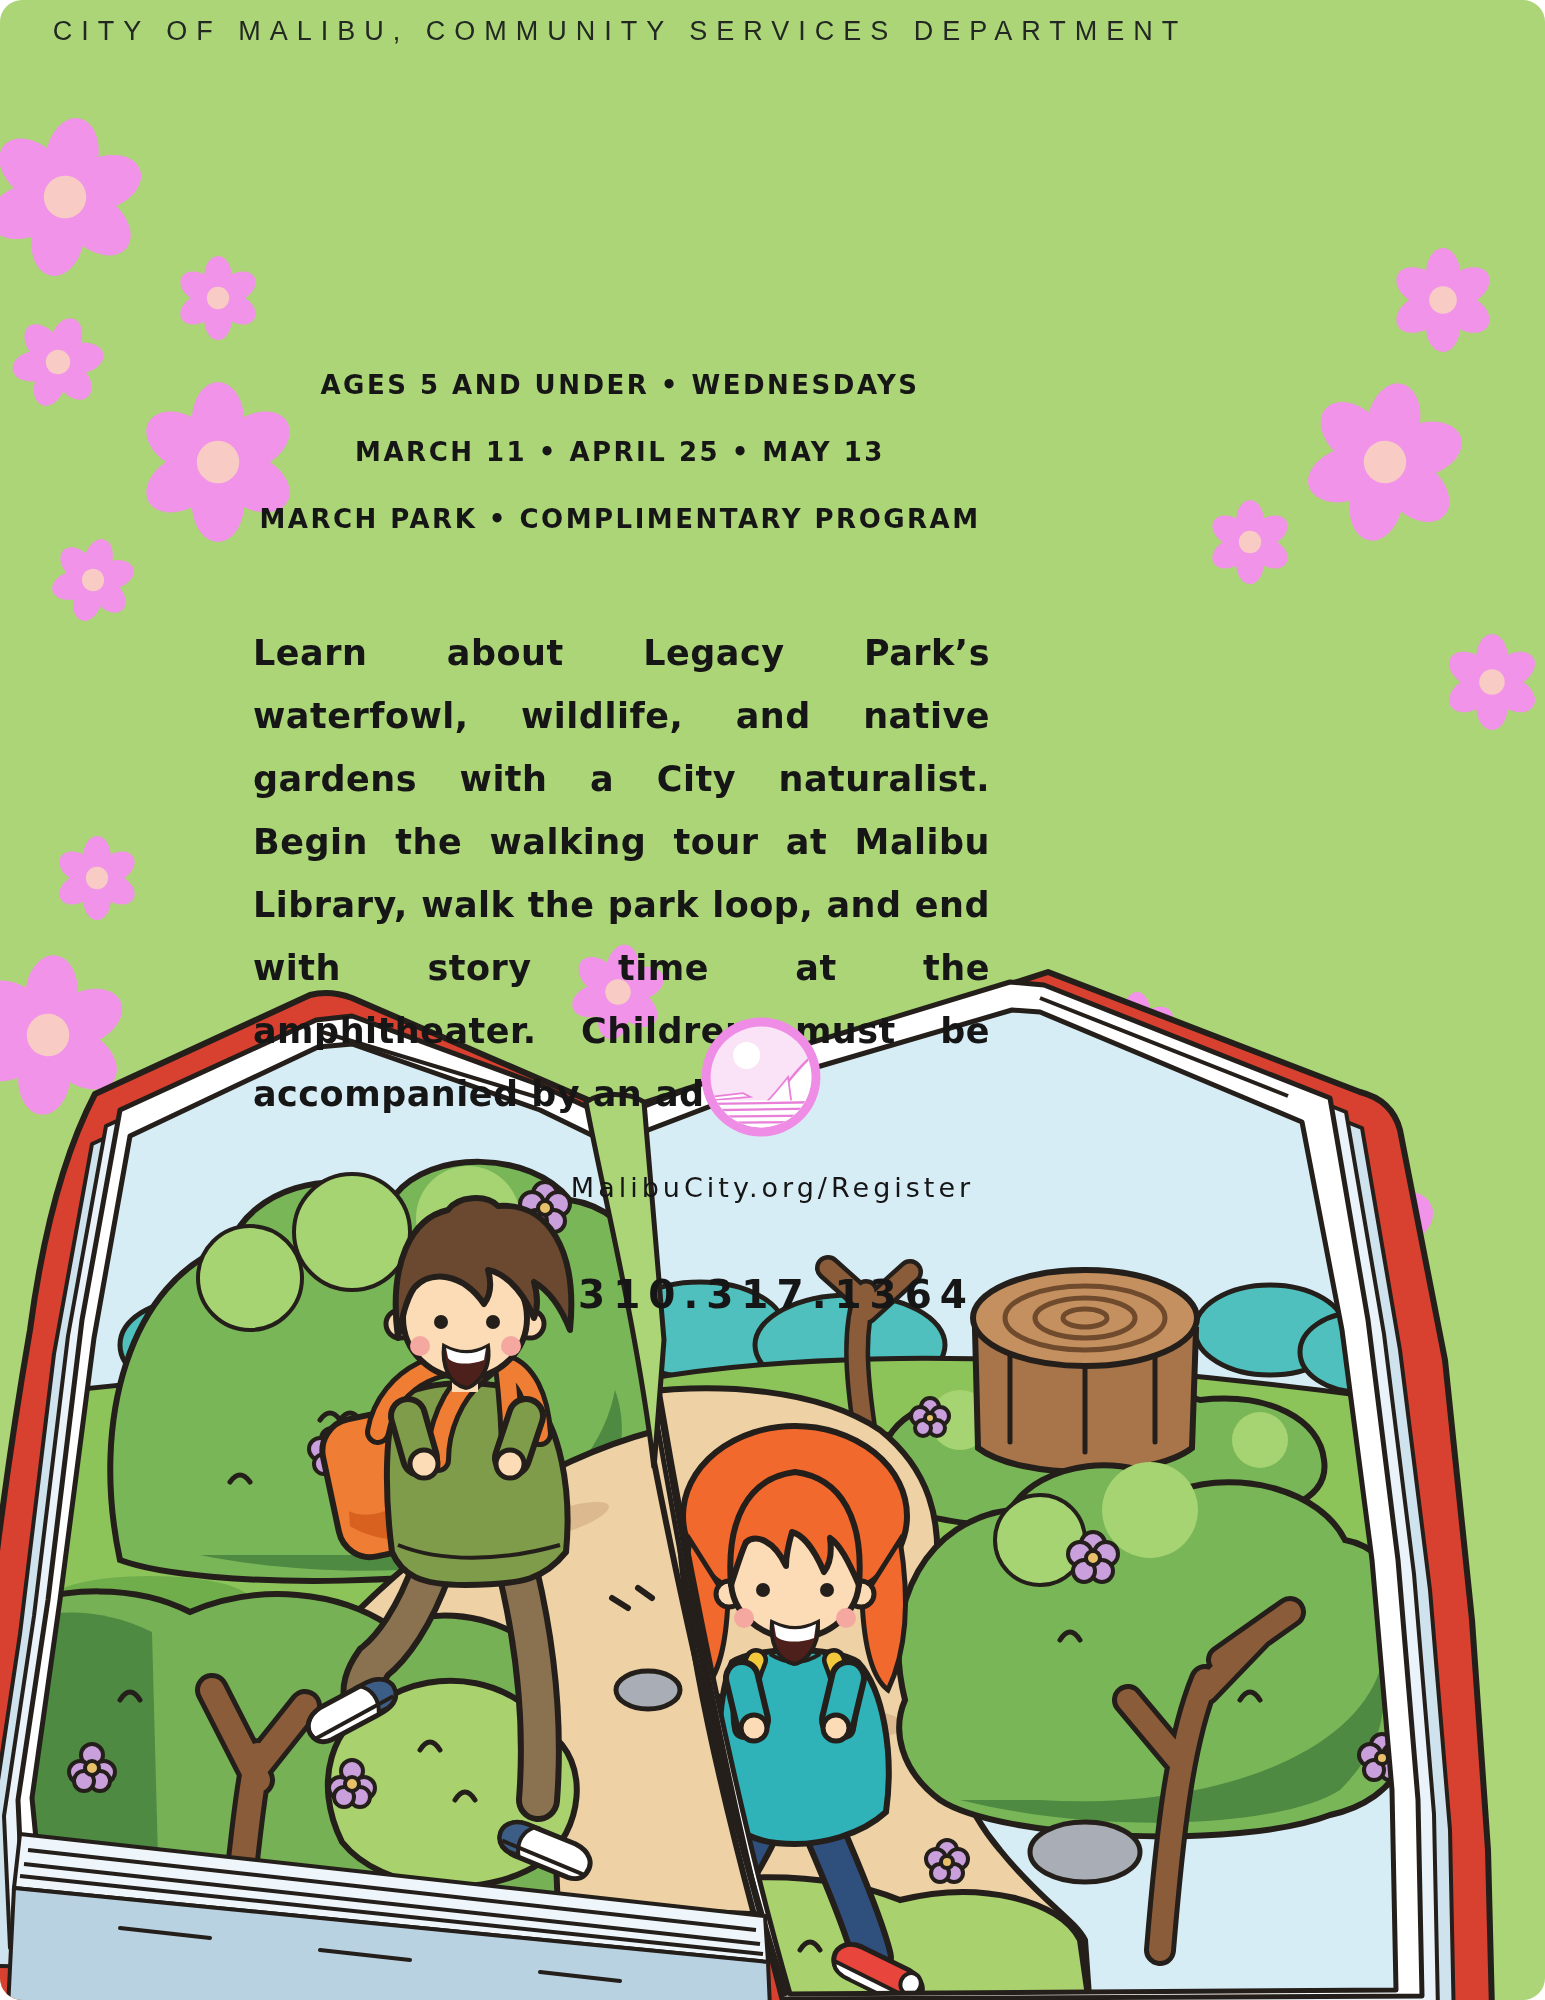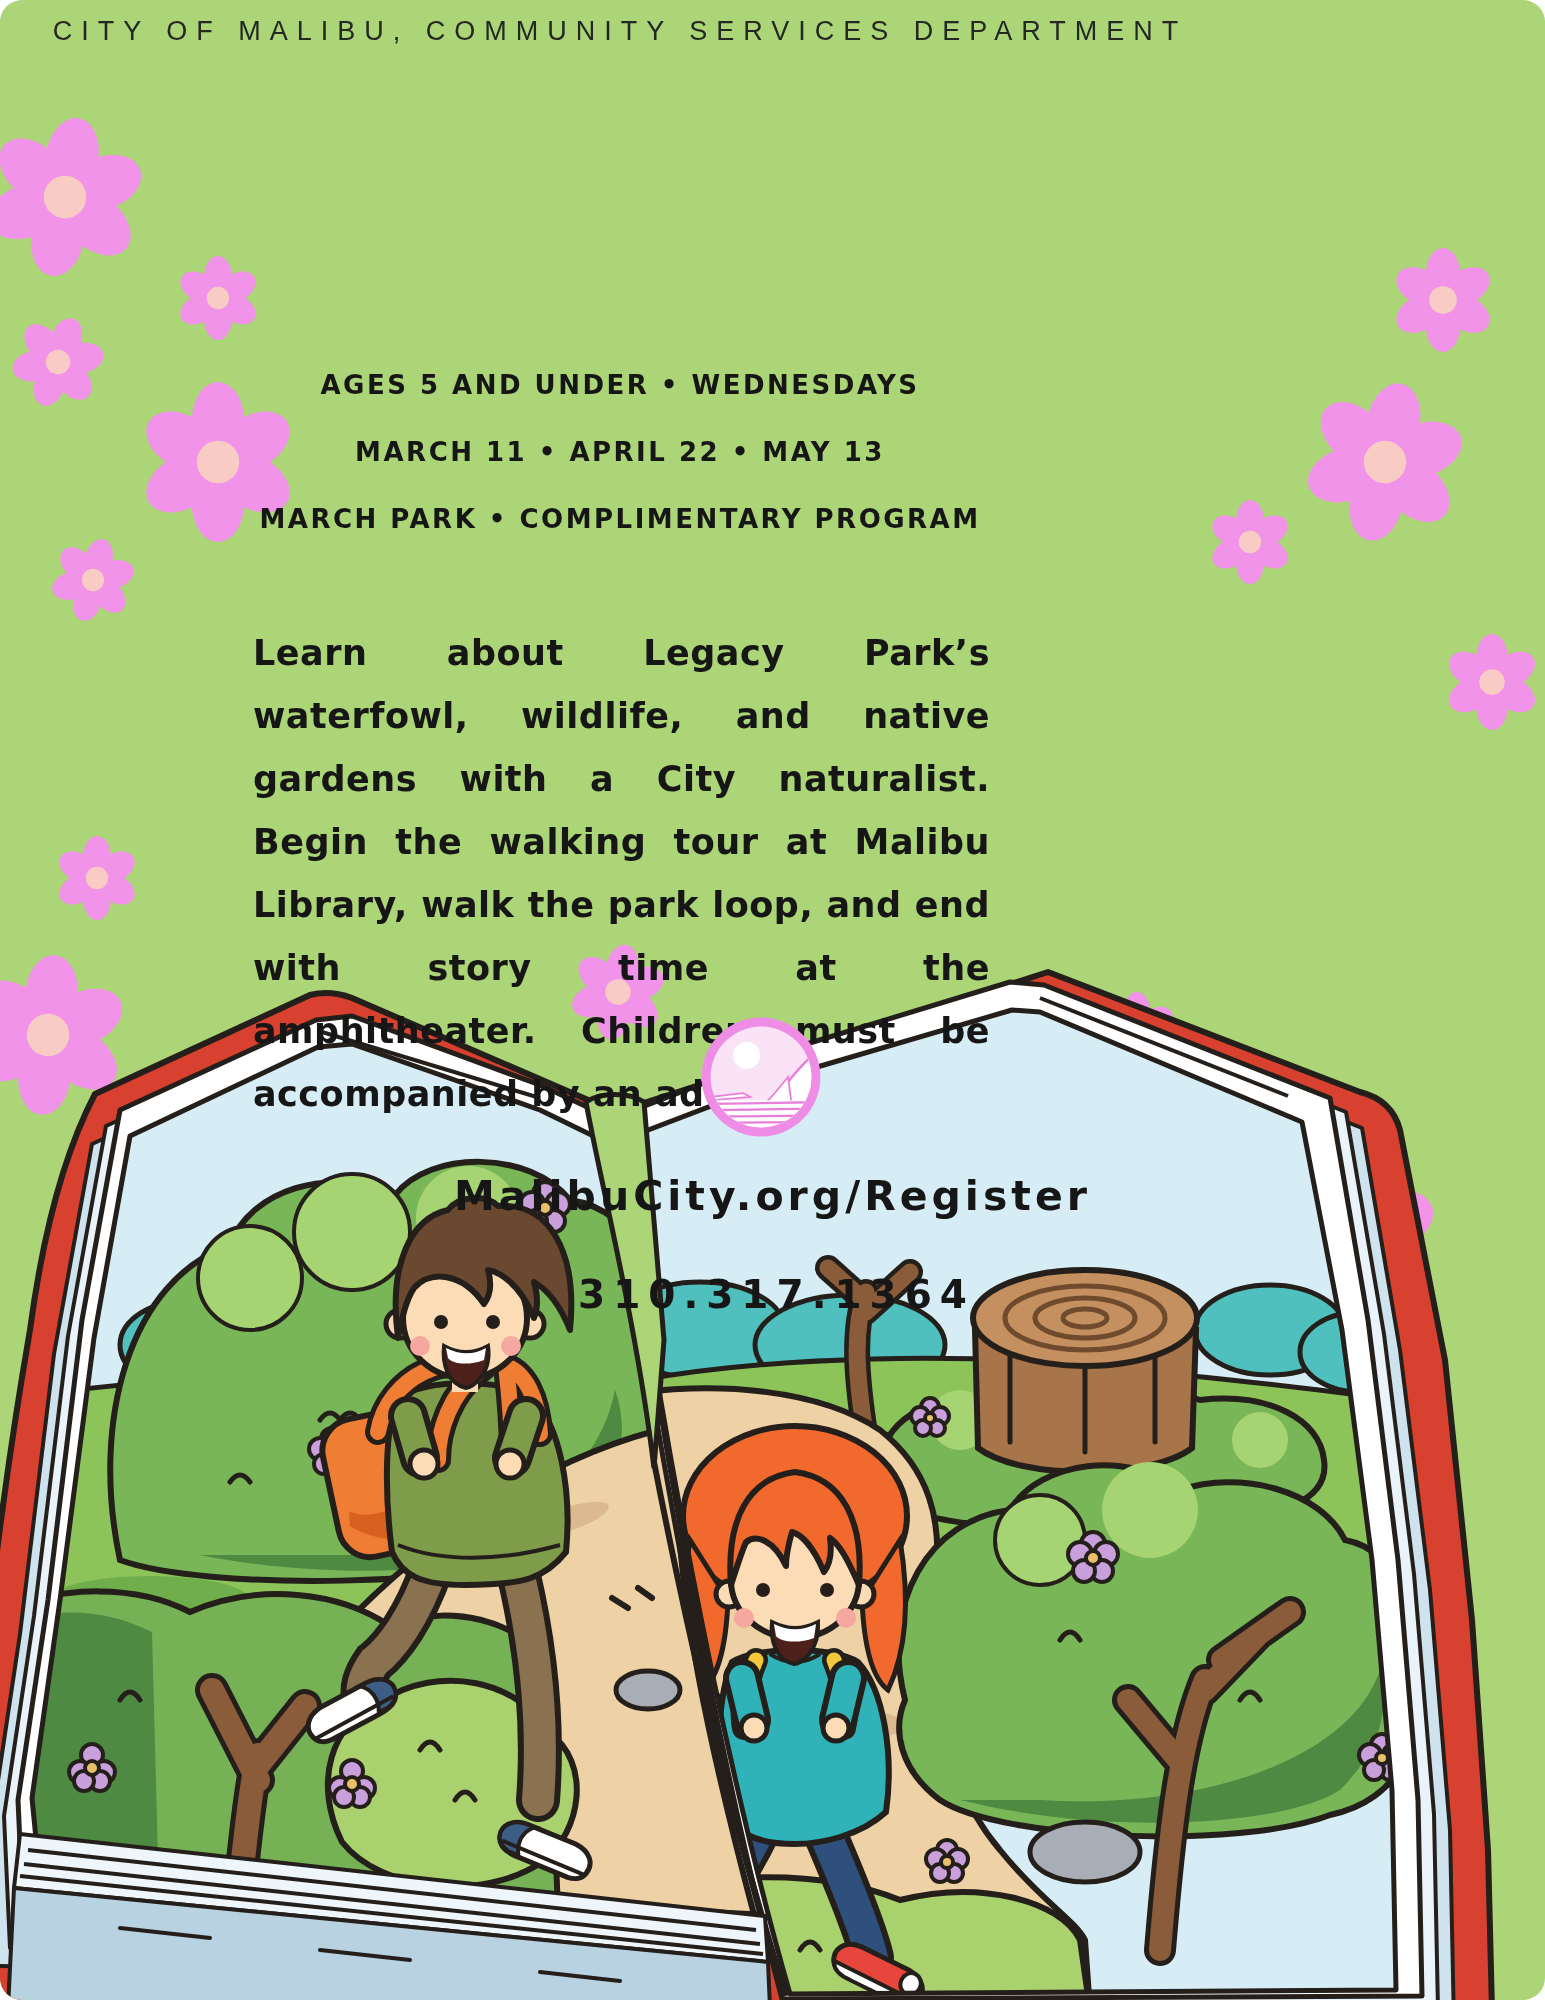--- a/index.html
+++ b/index.html
@@ -33,21 +33,21 @@
   .title-1 span{font-size:150px;letter-spacing:4px;transform:scaleX(.70);}
   .title-2 span{font-size:128px;letter-spacing:4px;transform:scaleX(.67);margin-top:-6px;}
   .details-block{top:352px;font-weight:bold;font-size:26px;letter-spacing:2.5px;line-height:67px;white-space:nowrap;}
   .description{
     position:absolute;left:253px;top:622px;width:737px;
     font-weight:bold;font-size:35px;line-height:63px;letter-spacing:0.5px;
     text-align:justify;color:var(--text_dark,#161616);margin:0;
   }
   .logo-wrap{position:absolute;left:698px;top:1014px;width:126px;height:126px;}
   .register-line{position:absolute;left:0;top:1172px;width:1545px;text-align:center;
-    font-weight:bold;font-size:41px;letter-spacing:4px;color:var(--text_dark,#161616);}
+    font-weight:normal;font-size:27px;letter-spacing:4px;color:var(--text_dark,#161616);}
   .phone-line{position:absolute;left:4px;top:1232px;width:1545px;text-align:center;
     font-weight:bold;font-size:39px;letter-spacing:8px;color:var(--text_dark,#161616);margin-top:40px;}
   .book-svg{position:absolute;left:0;top:905px;width:1545px;height:1100px;}
   .z1{z-index:1}.z2{z-index:2}.z3{z-index:3}
 </style>
 </head>
 <body>
 
 <div class="poster">
 
@@ -504,21 +504,21 @@
       <path d="M14,1888 L768,1962 L770,2008 L8,2008 Z" fill="#b9d2e2" stroke="#241f1a" stroke-width="4"></path>
       <path d="M120,1928 l90,10 M320,1950 l90,10 M540,1972 l80,9" stroke="#241f1a" stroke-width="4" stroke-linecap="round"></path>
     </g>
   </svg>
 
   <div class="layer-text header-line z3">CITY OF MALIBU, COMMUNITY SERVICES DEPARTMENT</div>
 
 
   <div class="layer-text details-block z3">
     <div>AGES 5 AND UNDER • WEDNESDAYS</div>
-    <div>MARCH 11 • APRIL 22 • MAY 13</div>
+    <div>MARCH 11 • APRIL 25 • MAY 13</div>
     <div>MARCH PARK • COMPLIMENTARY PROGRAM</div>
   </div>
 
   <p class="description z3">Learn about Legacy Park’s waterfowl, wildlife, and native gardens with a City naturalist. Begin the walking tour at Malibu Library, walk the park loop, and end with story time at the amphitheater. Children must be accompanied by an adult.</p>
 
   <div class="logo-wrap z3">
     <svg viewBox="-70 -70 140 140" width="126" height="126" xmlns="http://www.w3.org/2000/svg">
       <circle r="66" fill="#ef8ce5"></circle>
       <clipPath id="logoClip">
           <circle r="56"></circle>

